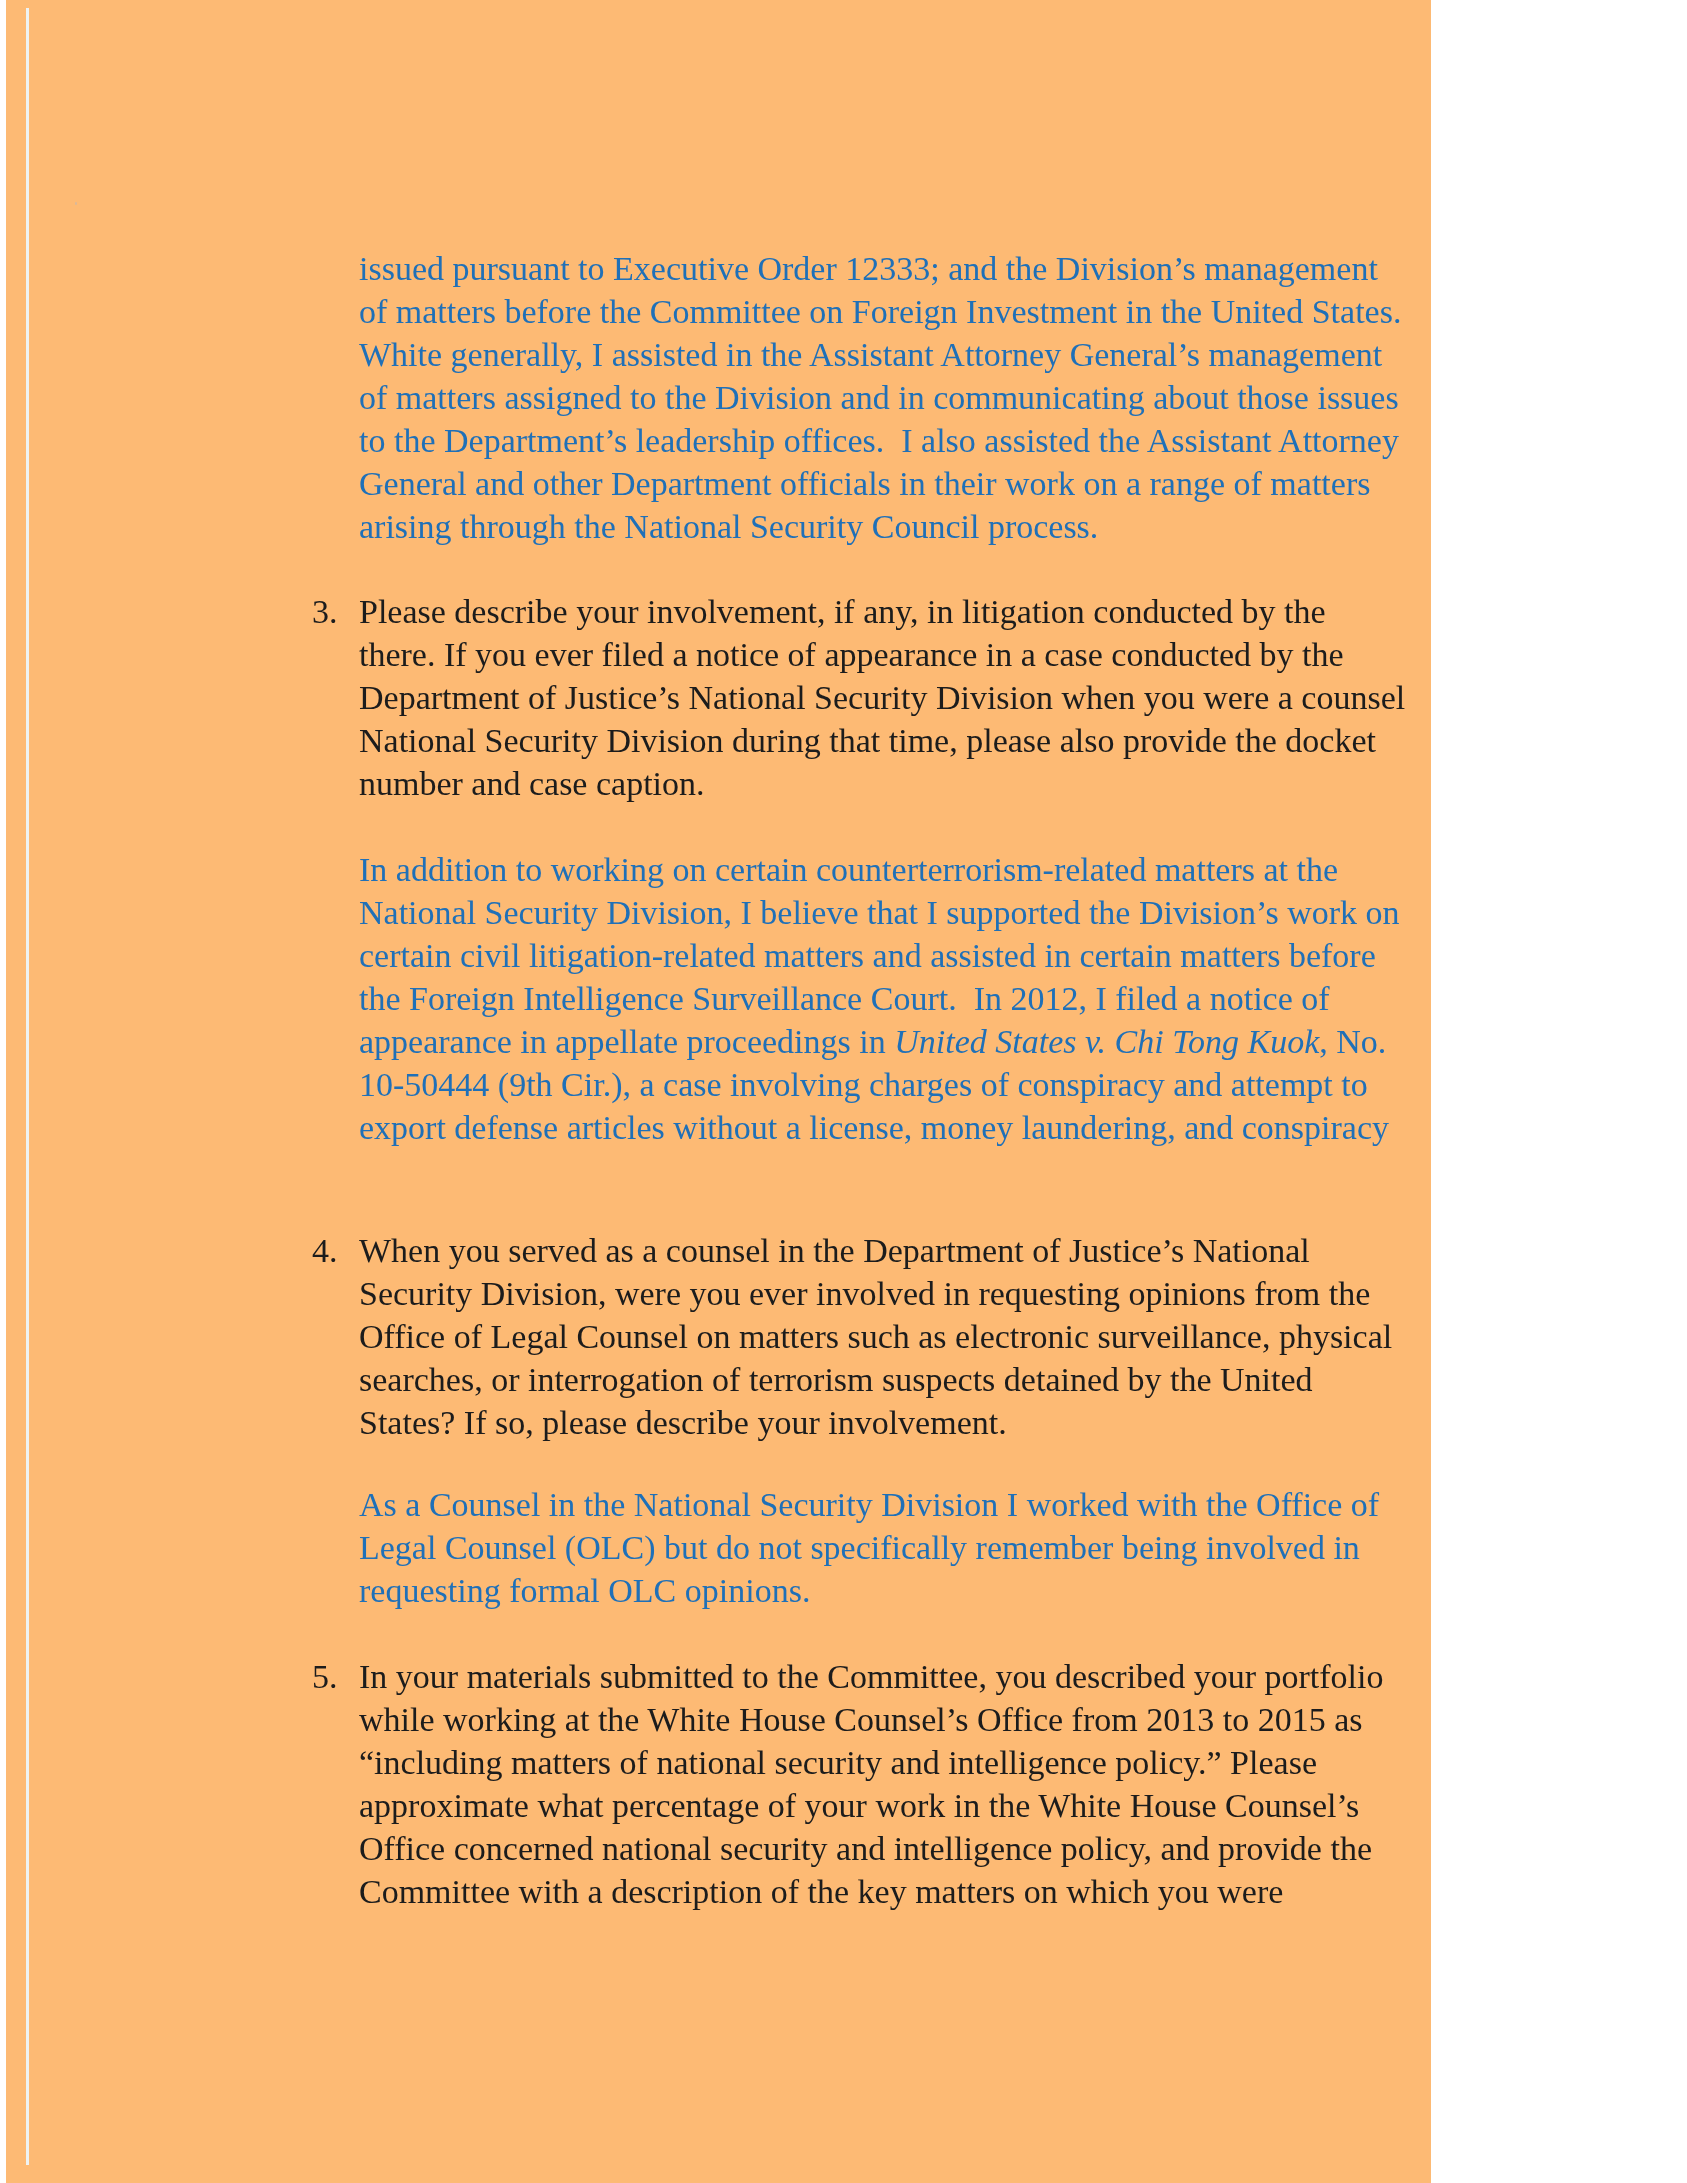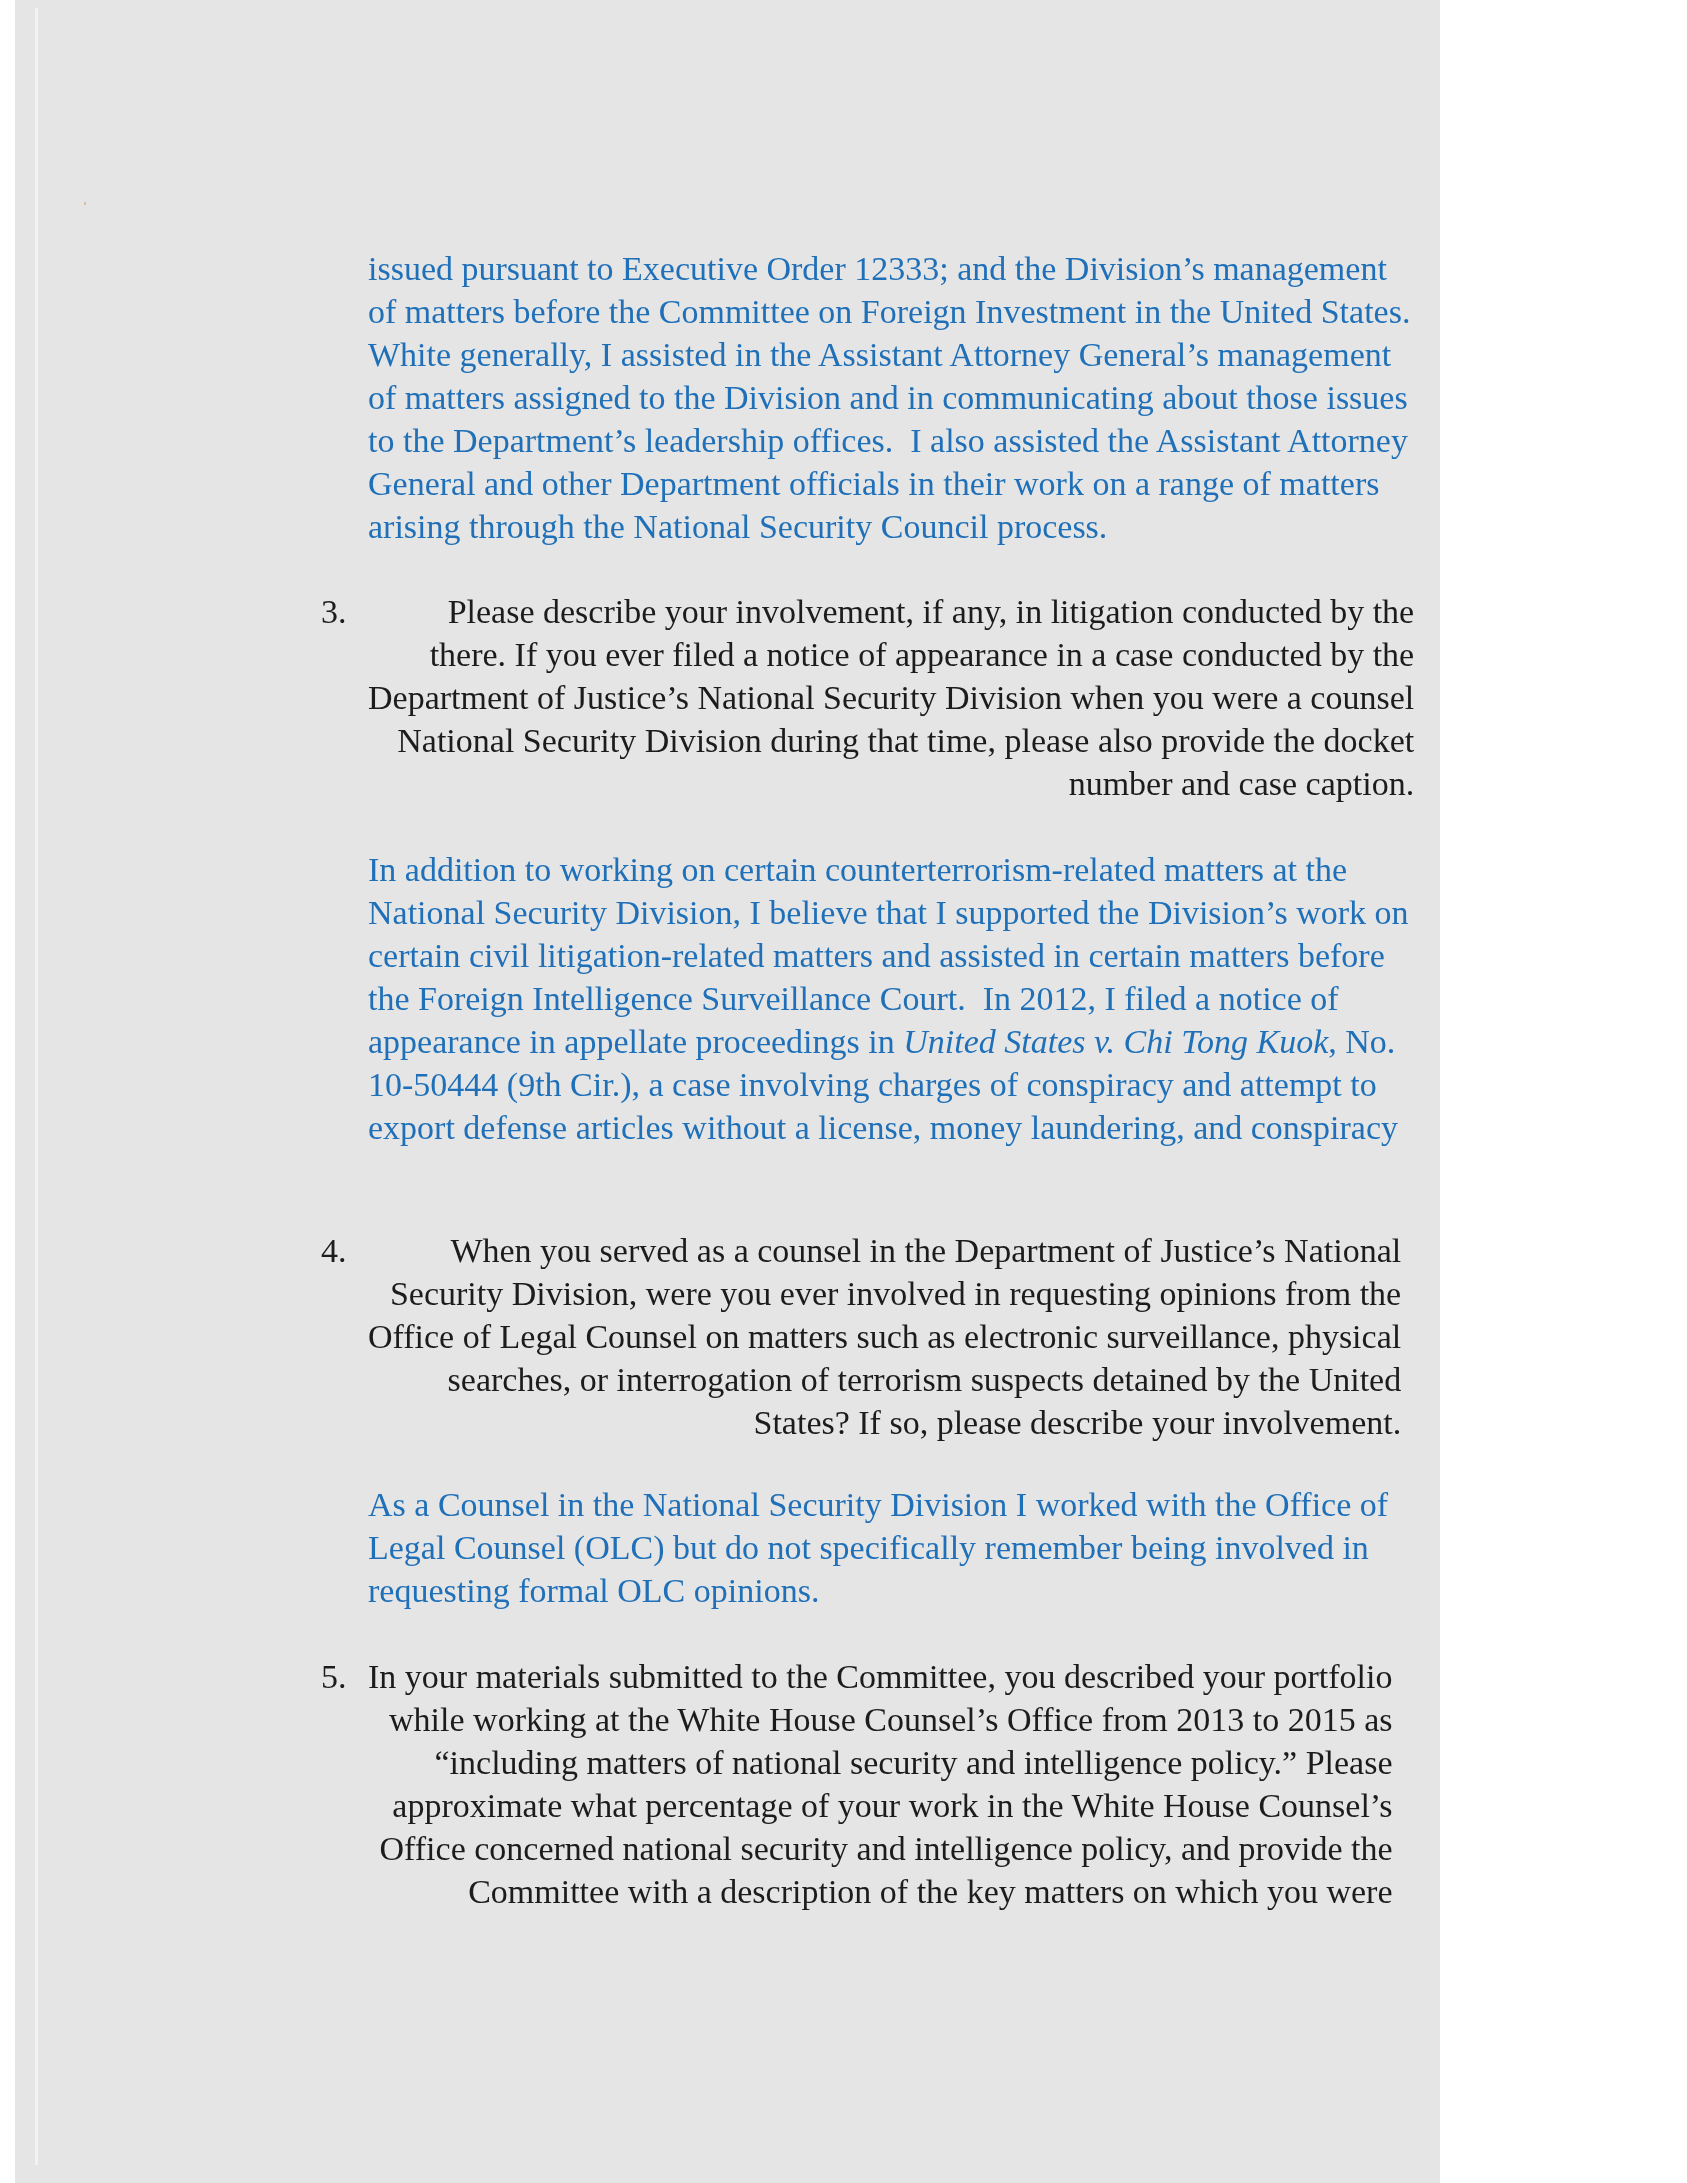--- a/index.html
+++ b/index.html
@@ -1,22 +1,22 @@
 <!DOCTYPE html>
 <html style="font-size:10.6px"><head>
 <meta charset="utf-8">
 <style>
   html, body { margin: 0; padding: 0; background: #ffffff; }
   body { width: 1687px; height: 2183px; position: relative; overflow: hidden; }
-  .page { position: absolute; left: 15px; top: 0; width: 1425px; height: 2183px; background: #e5e5e5; }
+  .page { position: absolute; left: 6px; top: 0; width: 1425px; height: 2183px; background: #fdba74; }
   .scan-edge { position: absolute; left: 20px; top: 8px; width: 3.3px; height: 2157px; background: #eef3f3; }
   .block { position: absolute; left: 353px; font-family: "Liberation Serif", serif; font-size: 34px; line-height: 43px; }
   .line { display: block; white-space: pre; height: 43px; }
   .answer { color: #1f70b8; }
-  .question { color: #1c1c1c; text-align: right; }
+  .question { color: #1c1c1c; }
   .qnum { position: absolute; left: 306px; font-family: "Liberation Serif", serif; font-size: 34px; line-height: 43px; color: #1c1c1c; white-space: pre; }
   .ital { font-style: italic; }
   .speck { position: absolute; left: 69px; top: 202px; width: 2px; height: 2.6px; background: #d9b89a; border-radius: 1.3px; }
 </style>
 </head>
 <body>
 
 <div class="page">
   <div class="scan-edge"></div>
   <div class="speck"></div>

